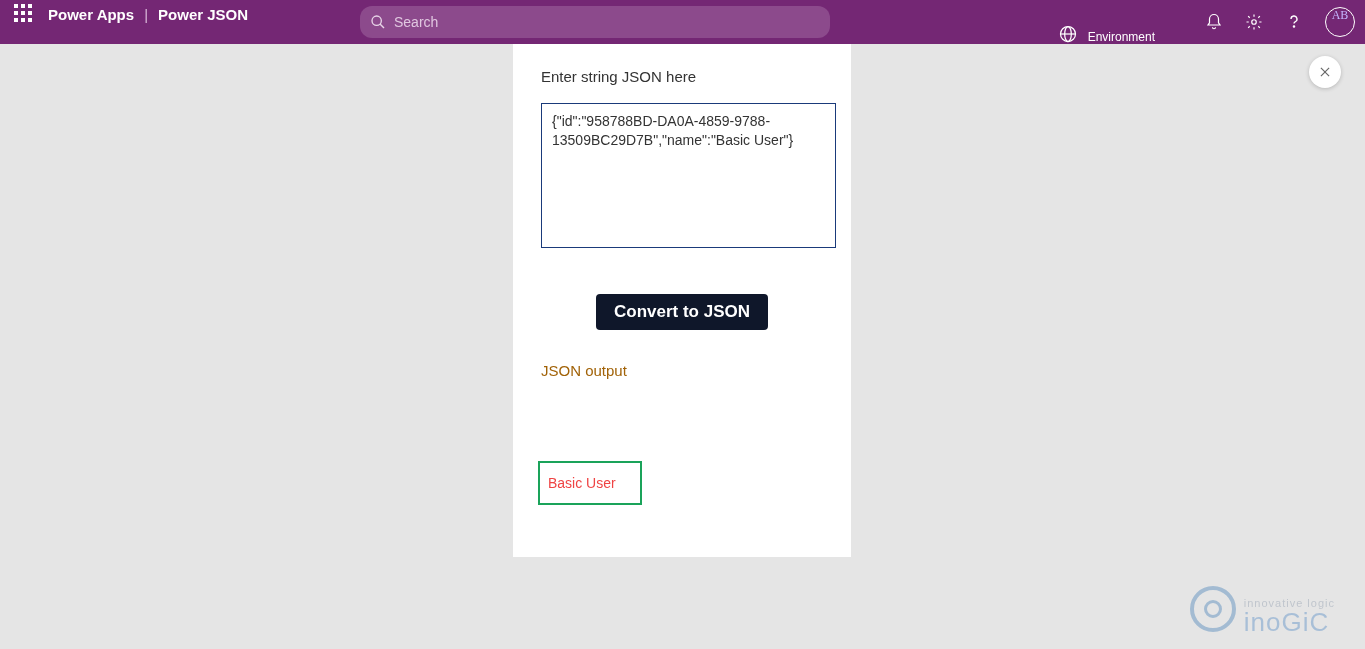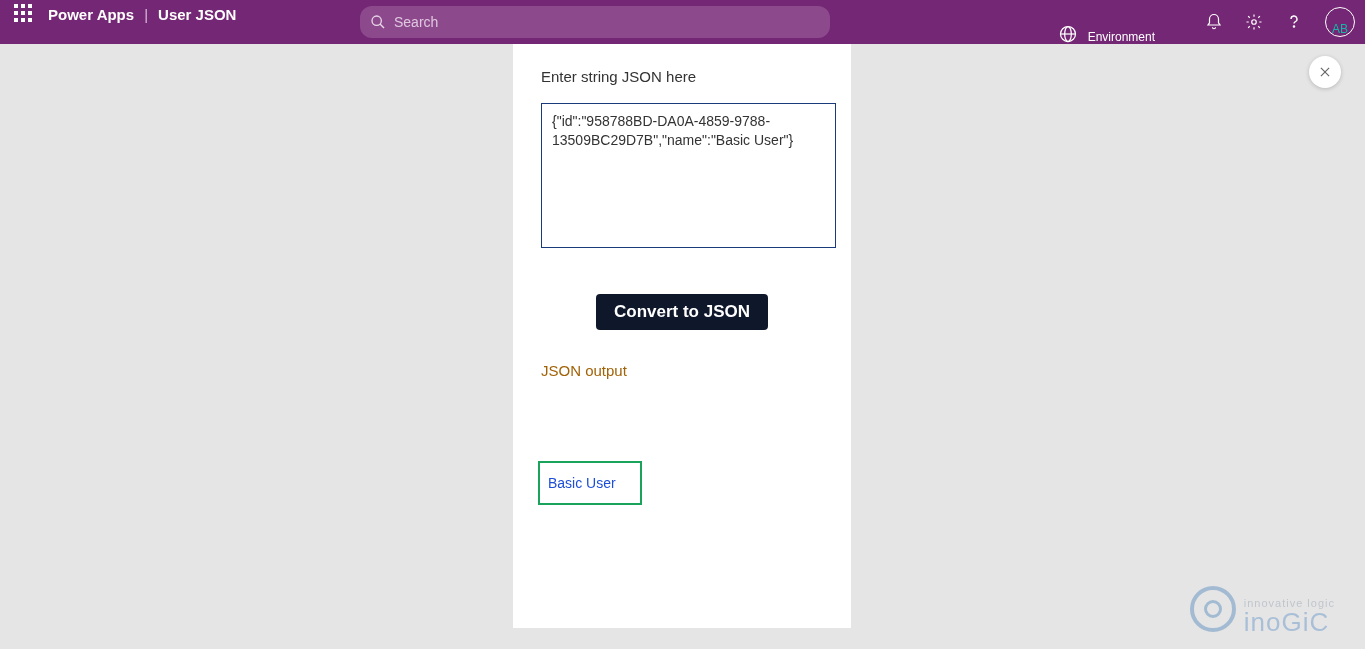--- a/index.html
+++ b/index.html
@@ -38,52 +38,52 @@
   }
   .env-block svg { width: 20px; height: 20px; }
   .env-label { font-size: 12px; line-height: 1.2; }
   .header-icons {
     position: absolute; right: 10px; top: 0; height: 44px;
     display: flex; align-items: center; gap: 22px;
   }
   .header-icons .hicon { width: 18px; height: 18px; cursor: pointer; }
   .avatar {
     width: 30px; height: 30px; border: 1px solid #fff; border-radius: 50%;
-    display: flex; align-items: flex-end; justify-content: center;
-    font-size: 12px; color: #14b8a6; cursor: pointer;
+    display: flex; align-items: flex-start; justify-content: center;
+    font-size: 12px; color: #c4b5fd; cursor: pointer; font-family: Liberation Serif, serif;
   }
 
   
   .canvas-bg {
     position: absolute; top: 44px; left: 0; right: 0; bottom: 0;
     background: #e5e5e5;
   }
   .app-card {
     position: absolute; left: 513px; top: 44px;
-    width: 338px; height: 584px; background: #fff;
+    width: 338px; height: 513px; background: #fff;
     padding: 24px 28px 0 28px;
   }
   .lbl-input { font-size: 15px; color: #333; margin-bottom: 18px; }
   .json-text {
     width: 295px; height: 145px; border: 1px solid #1a3a7a;
     font-size: 14px; color: #333; padding: 8px 10px; resize: none;
     font-family: "Segoe UI", Arial, sans-serif; outline: none;
     line-height: 1.35;
   }
   .convert-btn {
     display: block; margin: 42px auto 0 auto;
     background: #0f172a; color: #fff; border: none;
     font-size: 17px; font-weight: 600; padding: 8px 18px;
     border-radius: 4px; cursor: pointer;
   }
   .lbl-output { font-size: 15px; color: #a16207; margin-top: 32px; }
   .output-box {
     margin-top: 82px; width: 104px; height: 44px;
     border: 2px solid #1aa35a; display: flex; align-items: center;
-    padding: 0 8px; font-size: 14px; color: #1d4ed8;
+    padding: 0 8px; font-size: 14px; color: #ef4444;
     margin-left: -3px;
   }
 
   
   .close-btn {
     position: absolute; top: 56px; right: 24px;
     width: 32px; height: 32px; border-radius: 50%;
     background: #fff; box-shadow: 0 1px 4px rgba(0,0,0,0.2);
     display: flex; align-items: center; justify-content: center;
     cursor: pointer;
@@ -113,21 +113,21 @@
     <span></span>
       <span></span>
       <span></span>
     <span></span>
       <span></span>
       <span></span>
   </div>
   <div class="app-title">
     <span>Power Apps</span>
     <span class="title-sep">|</span>
-    <span>User JSON</span>
+    <span>Power JSON</span>
   </div>
 
   <div class="search-wrap">
     <svg viewBox="0 0 24 24" fill="none" stroke="currentColor" stroke-width="2">
       <circle cx="10" cy="10" r="7"></circle>
         <line x1="15" y1="15" x2="21" y2="21"></line>
     </svg>
     <input class="search-input" type="text" placeholder="Search" style="">
   </div>
 

